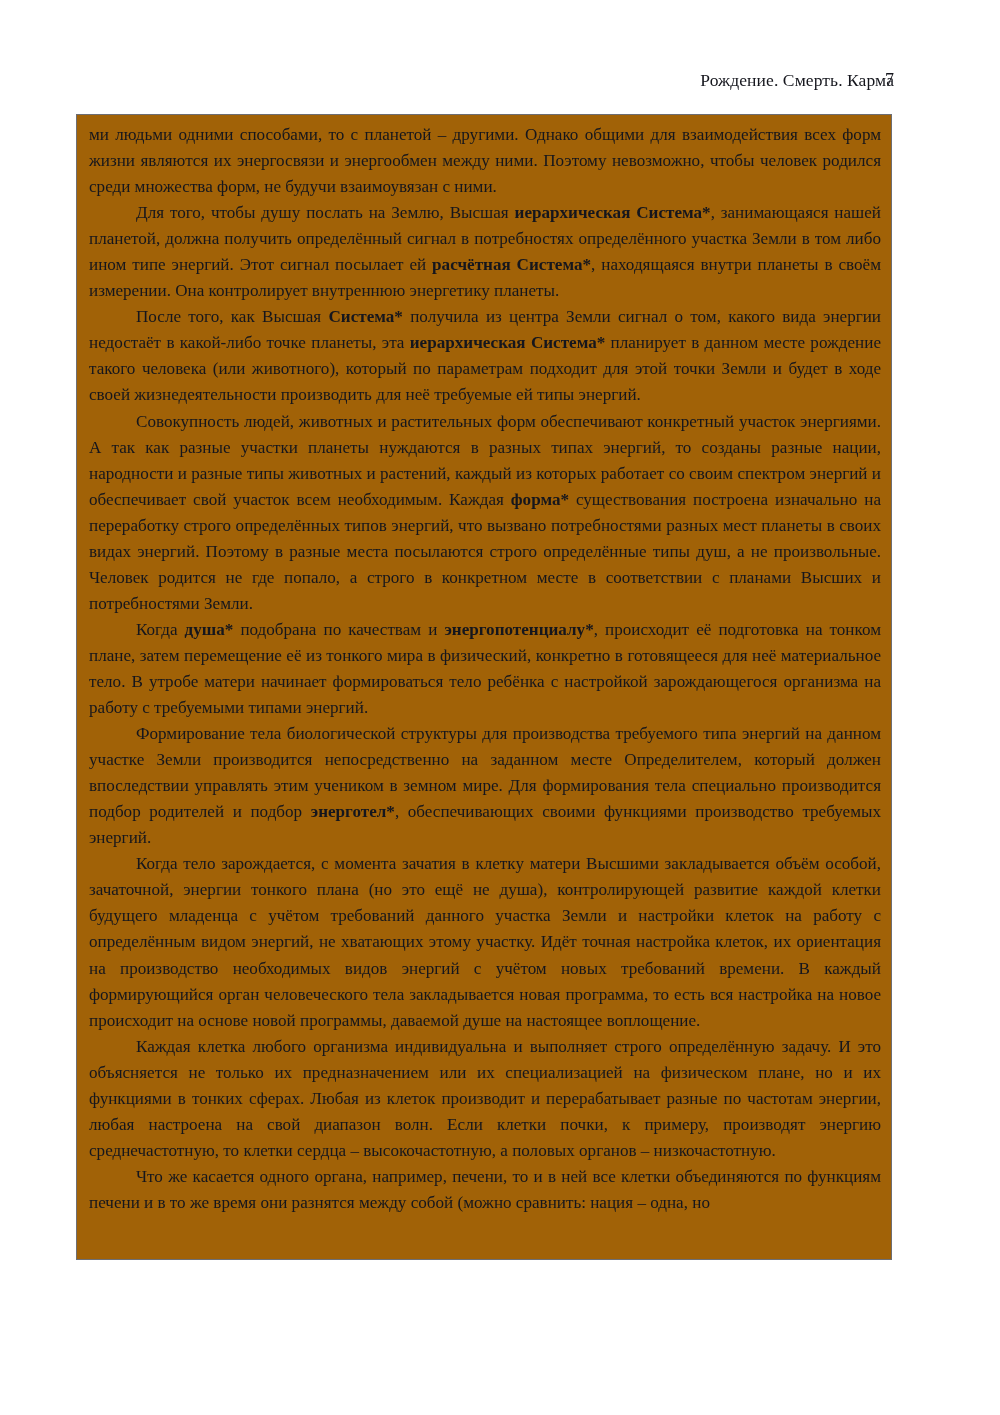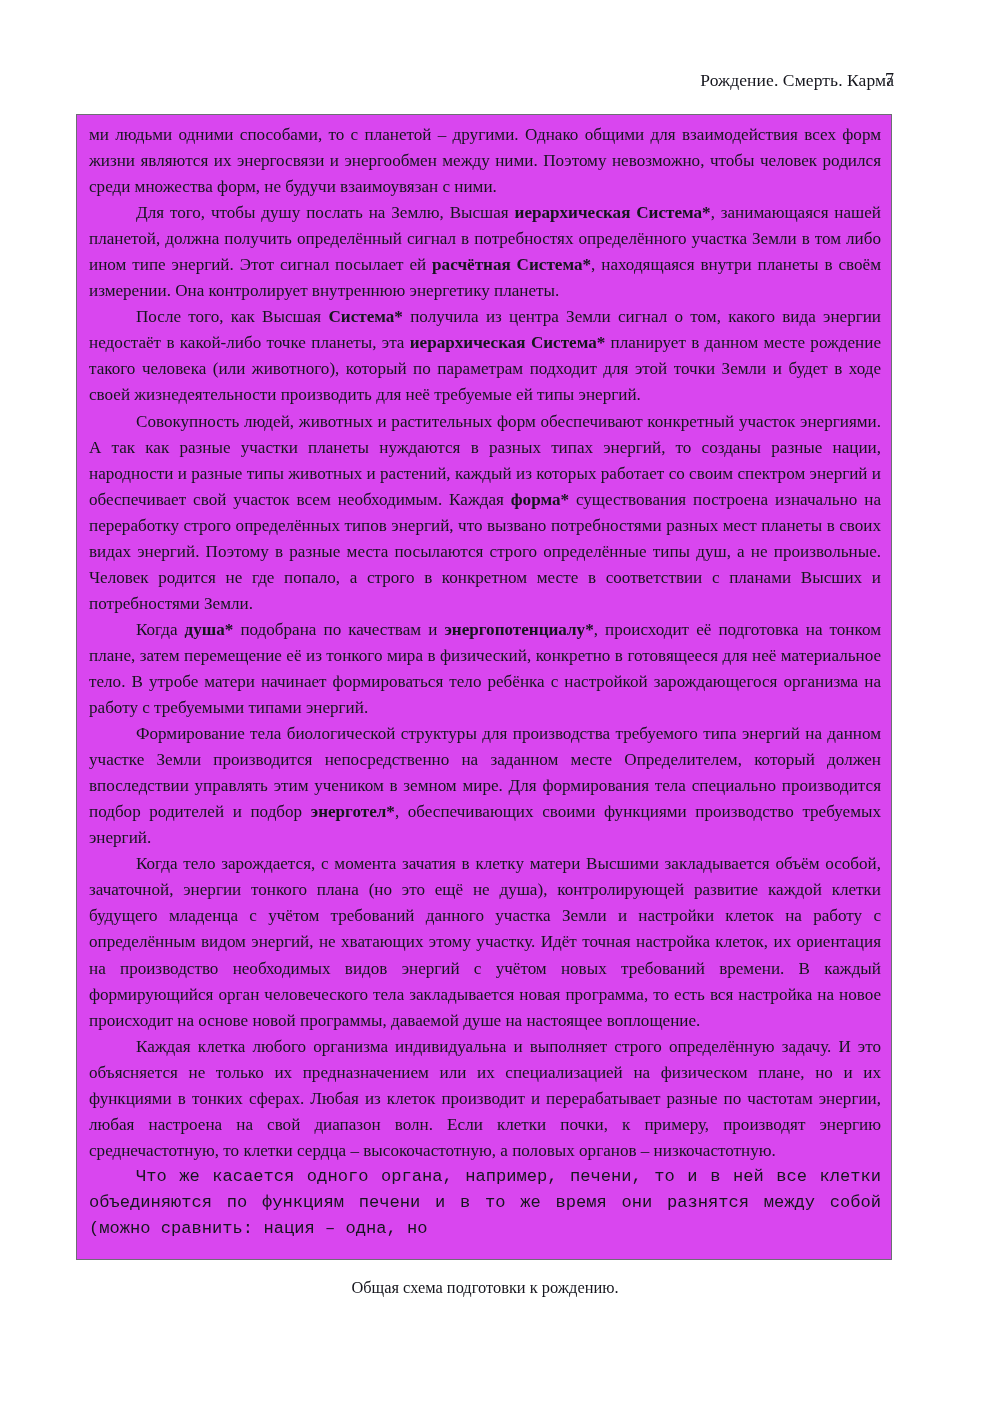--- a/index.html
+++ b/index.html
@@ -49,21 +49,21 @@
 
   
   .text-frame {
     position: absolute;
     left: 76px;
     top: 114px;
     width: 816px;
     height: 1146px;
     border: 1.4px solid #6d6e74;
     box-sizing: border-box;
-    background: #d946ef;
+    background: #a16207;
   }
 
   .text-body {
     position: absolute;
     left: 12px;
     top: 7px;
     width: 792px;
     box-sizing: border-box;
   }
 
@@ -75,21 +75,20 @@
     line-height: 26.05px;
     text-indent: 0;
     hyphens: manual;
     color: #15161d;
   }
   p.para.indent {
     text-indent: 47px;
   }
   p.para:last-child {
     margin-bottom: 0;
-    font-family: Liberation Mono, monospace;
   }
 
   b, .b {
     font-weight: bold;
   }
 
   
   .caption {
     position: absolute;
     left: 76px;
@@ -122,16 +121,15 @@
         <p class="para indent"><span>Совокупность людей, животных и растительных форм обеспечивают конкретный участок энергиями. А так как разные участки планеты нуждаются в разных типах энергий, то созданы раз­ные нации, народности и разные типы животных и растений, каждый из которых работает со сво­им спектром энергий и обеспечивает свой участок всем необходимым. Каждая </span><b>форма*</b><span> существо­вания построена изначально на переработку строго определённых типов энергий, что вызвано по­требностями разных мест планеты в своих видах энергий. Поэтому в разные места посылаются строго определённые типы душ, а не произвольные. Человек родится не где попало, а строго в конкретном месте в соответствии с планами Высших и потребностями Земли.</span></p>
         <p class="para indent"><span>Когда </span><b>душа*</b><span> подобрана по качествам и </span><b>энергопотенциалу*</b><span>, происходит её подготовка на тонком плане, затем перемещение её из тонкого мира в физический, конкретно в готовящееся для неё материальное тело. В утробе матери начинает формироваться тело ребёнка с настройкой за­рождающегося организма на работу с требуемыми типами энергий.</span></p>
         <p class="para indent"><span>Формирование тела биологической структуры для производства требуемого типа энергий на данном участке Земли производится непосредственно на заданном месте Определителем, кото­рый должен впоследствии управлять этим учеником в земном мире. Для формирования тела спе­циально производится подбор родителей и подбор </span><b>энерготел*</b><span>, обеспечивающих своими функци­ями производство требуемых энергий.</span></p>
         <p class="para indent"><span>Когда тело зарождается, с момента зачатия в клетку матери Высшими закладывается объ­ём особой, зачаточной, энергии тонкого плана (но это ещё не душа), контролирующей развитие каждой клетки будущего младенца с учётом требований данного участка Земли и настройки кле­ток на работу с определённым видом энергий, не хватающих этому участку. Идёт точная настрой­ка клеток, их ориентация на производство необходимых видов энергий с учётом новых требова­ний времени. В каждый формирующийся орган человеческого тела закладывается новая про­грамма, то есть вся настройка на новое происходит на основе новой программы, даваемой душе на настоящее воплощение.</span></p>
         <p class="para indent"><span>Каждая клетка любого организма индивидуальна и выполняет строго определённую зада­чу. И это объясняется не только их предназначением или их специализацией на физическом плане, но и их функциями в тонких сферах. Любая из клеток производит и перерабатывает разные по ча­стотам энергии, любая настроена на свой диапазон волн. Если клетки почки, к примеру, произво­дят энергию среднечастотную, то клетки сердца – высокочастотную, а половых органов – низко­частотную.</span></p>
         <p class="para indent"><span>Что же касается одного органа, например, печени, то и в ней все клетки объединяются по функциям печени и в то же время они разнятся между собой (можно сравнить: нация – одна, но</span></p>
       </div>
   </div>
 
   <div class="caption">
-    <div class="caption-line">Общая схема подготовки к рождению.</div>
   </div>
 
 </div>
 
 </body></html>

